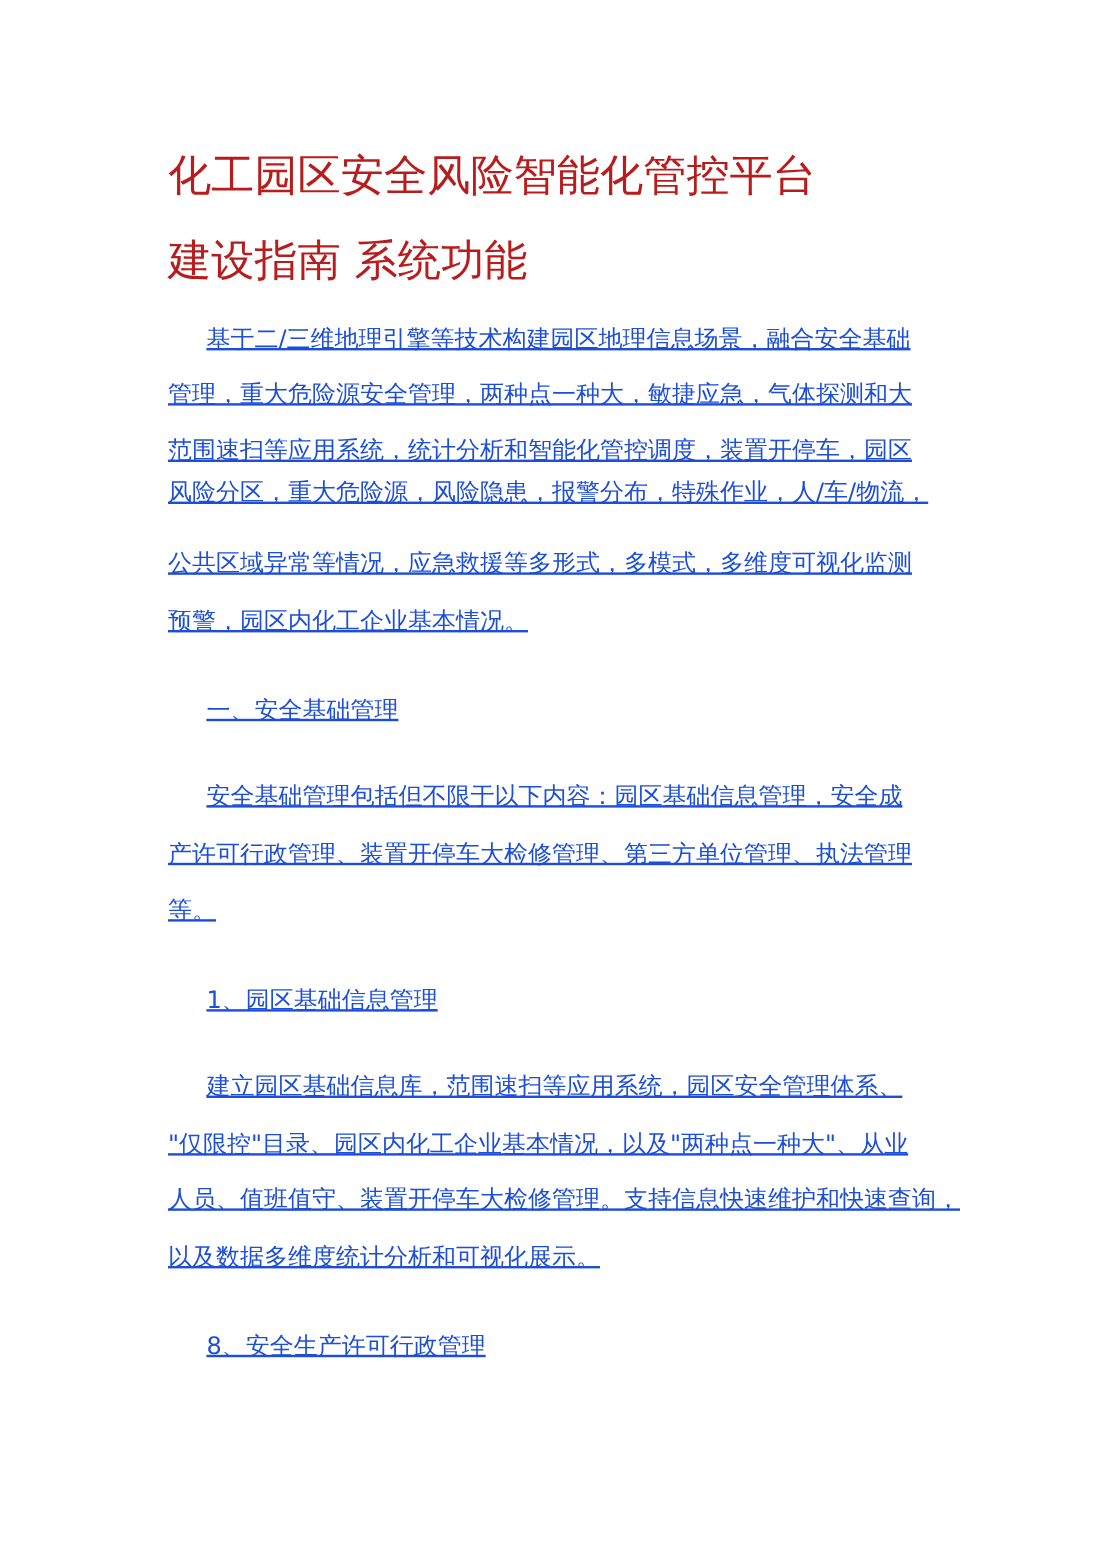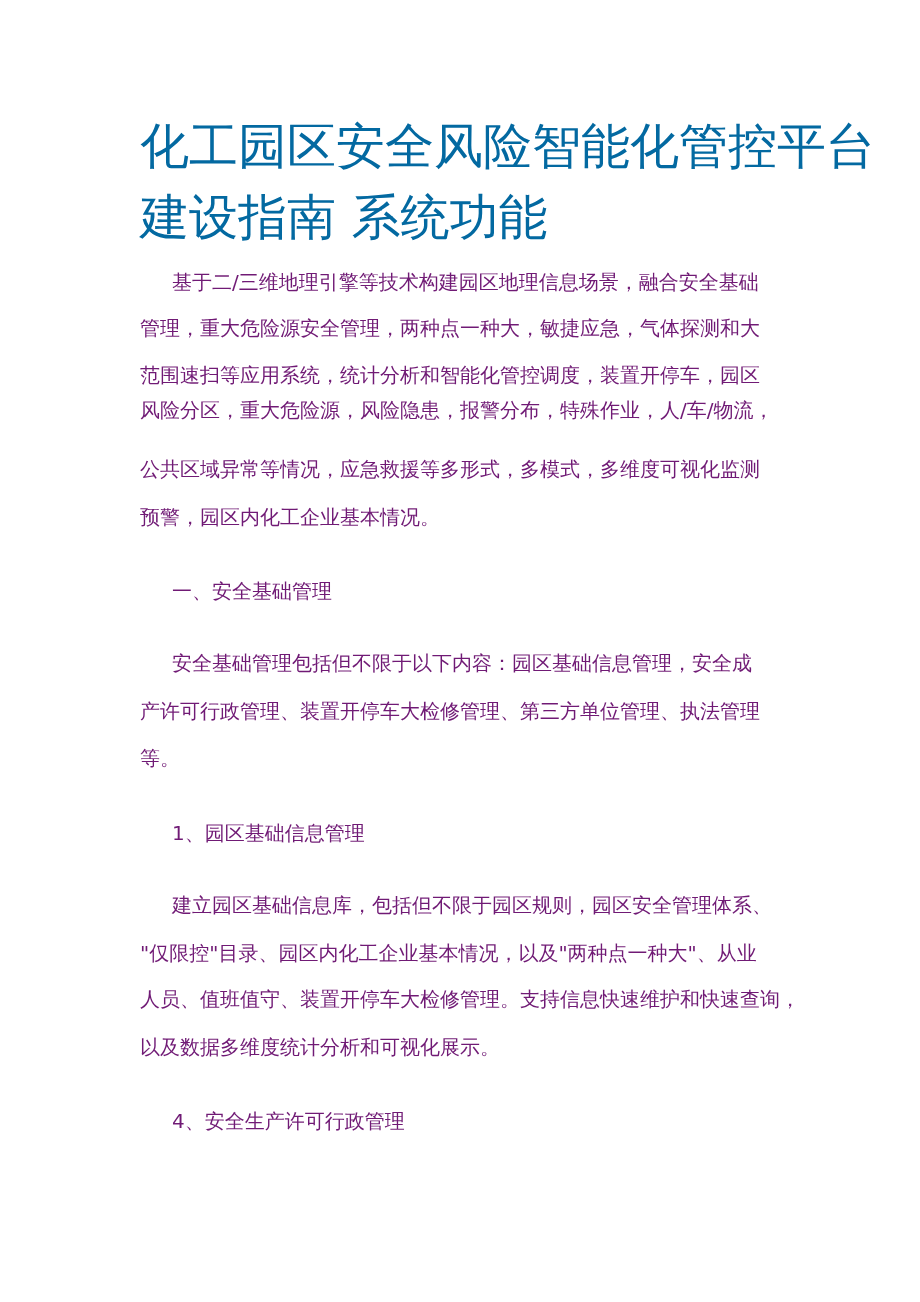--- a/index.html
+++ b/index.html
@@ -1,20 +1,20 @@
 <!DOCTYPE html>
 <html><head>
 <meta charset="utf-8">
 <style>
   html, body { margin: 0; padding: 0; background: #ffffff; }
   body { width: 920px; height: 1302px; position: relative; overflow: hidden;
          font-family: "DejaVu Sans", "Liberation Sans", sans-serif; color: #1a1a1a; }
   .page { position: absolute; left: 140px; top: 0; width: 650px; }
-  .title-line { position: absolute; left: 0; font-size: 49px; line-height: 60px; color: #0369a1; white-space: nowrap; letter-spacing: 0px; }
-  .line { position: absolute; left: 0; font-size: 20px; line-height: 28px; color: #701a75; white-space: nowrap; }
+  .title-line { position: absolute; left: 0; font-size: 36px; line-height: 60px; color: #b91c1c; white-space: nowrap; letter-spacing: 0px; }
+  .line { position: absolute; left: 0; font-size: 20px; line-height: 28px; color: #1d4ed8; white-space: nowrap; text-decoration: underline; }
   .indent { left: 32px; }
 </style>
 </head>
 <body>
 
 <div class="page">
   <div class="title-line" style="top:117px">化工园区安全风险智能化管控平台</div>
   <div class="title-line" style="top:188px">建设指南  系统功能</div>
 
   <div class="line indent" style="top:268px">基于二/三维地理引擎等技术构建园区地理信息场景，融合安全基础</div>
@@ -25,19 +25,19 @@
   <div class="line" style="top:503px">预警，园区内化工企业基本情况。</div>
 
   <div class="line indent" style="top:577px">一、安全基础管理</div>
 
   <div class="line indent" style="top:649px">安全基础管理包括但不限于以下内容：园区基础信息管理，安全成</div>
   <div class="line" style="top:697px">产许可行政管理、装置开停车大检修管理、第三方单位管理、执法管理</div>
   <div class="line" style="top:744px">等。</div>
 
   <div class="line indent" style="top:819px">1、园区基础信息管理</div>
 
-  <div class="line indent" style="top:891px">建立园区基础信息库，包括但不限于园区规则，园区安全管理体系、</div>
+  <div class="line indent" style="top:891px">建立园区基础信息库，范围速扫等应用系统，园区安全管理体系、</div>
   <div class="line" style="top:939px">"仅限控"目录、园区内化工企业基本情况，以及"两种点一种大"、从业</div>
   <div class="line" style="top:985px">人员、值班值守、装置开停车大检修管理。支持信息快速维护和快速查询，</div>
   <div class="line" style="top:1033px">以及数据多维度统计分析和可视化展示。</div>
 
-  <div class="line indent" style="top:1107px">4、安全生产许可行政管理</div>
+  <div class="line indent" style="top:1107px">8、安全生产许可行政管理</div>
 </div>
 
 </body></html>

